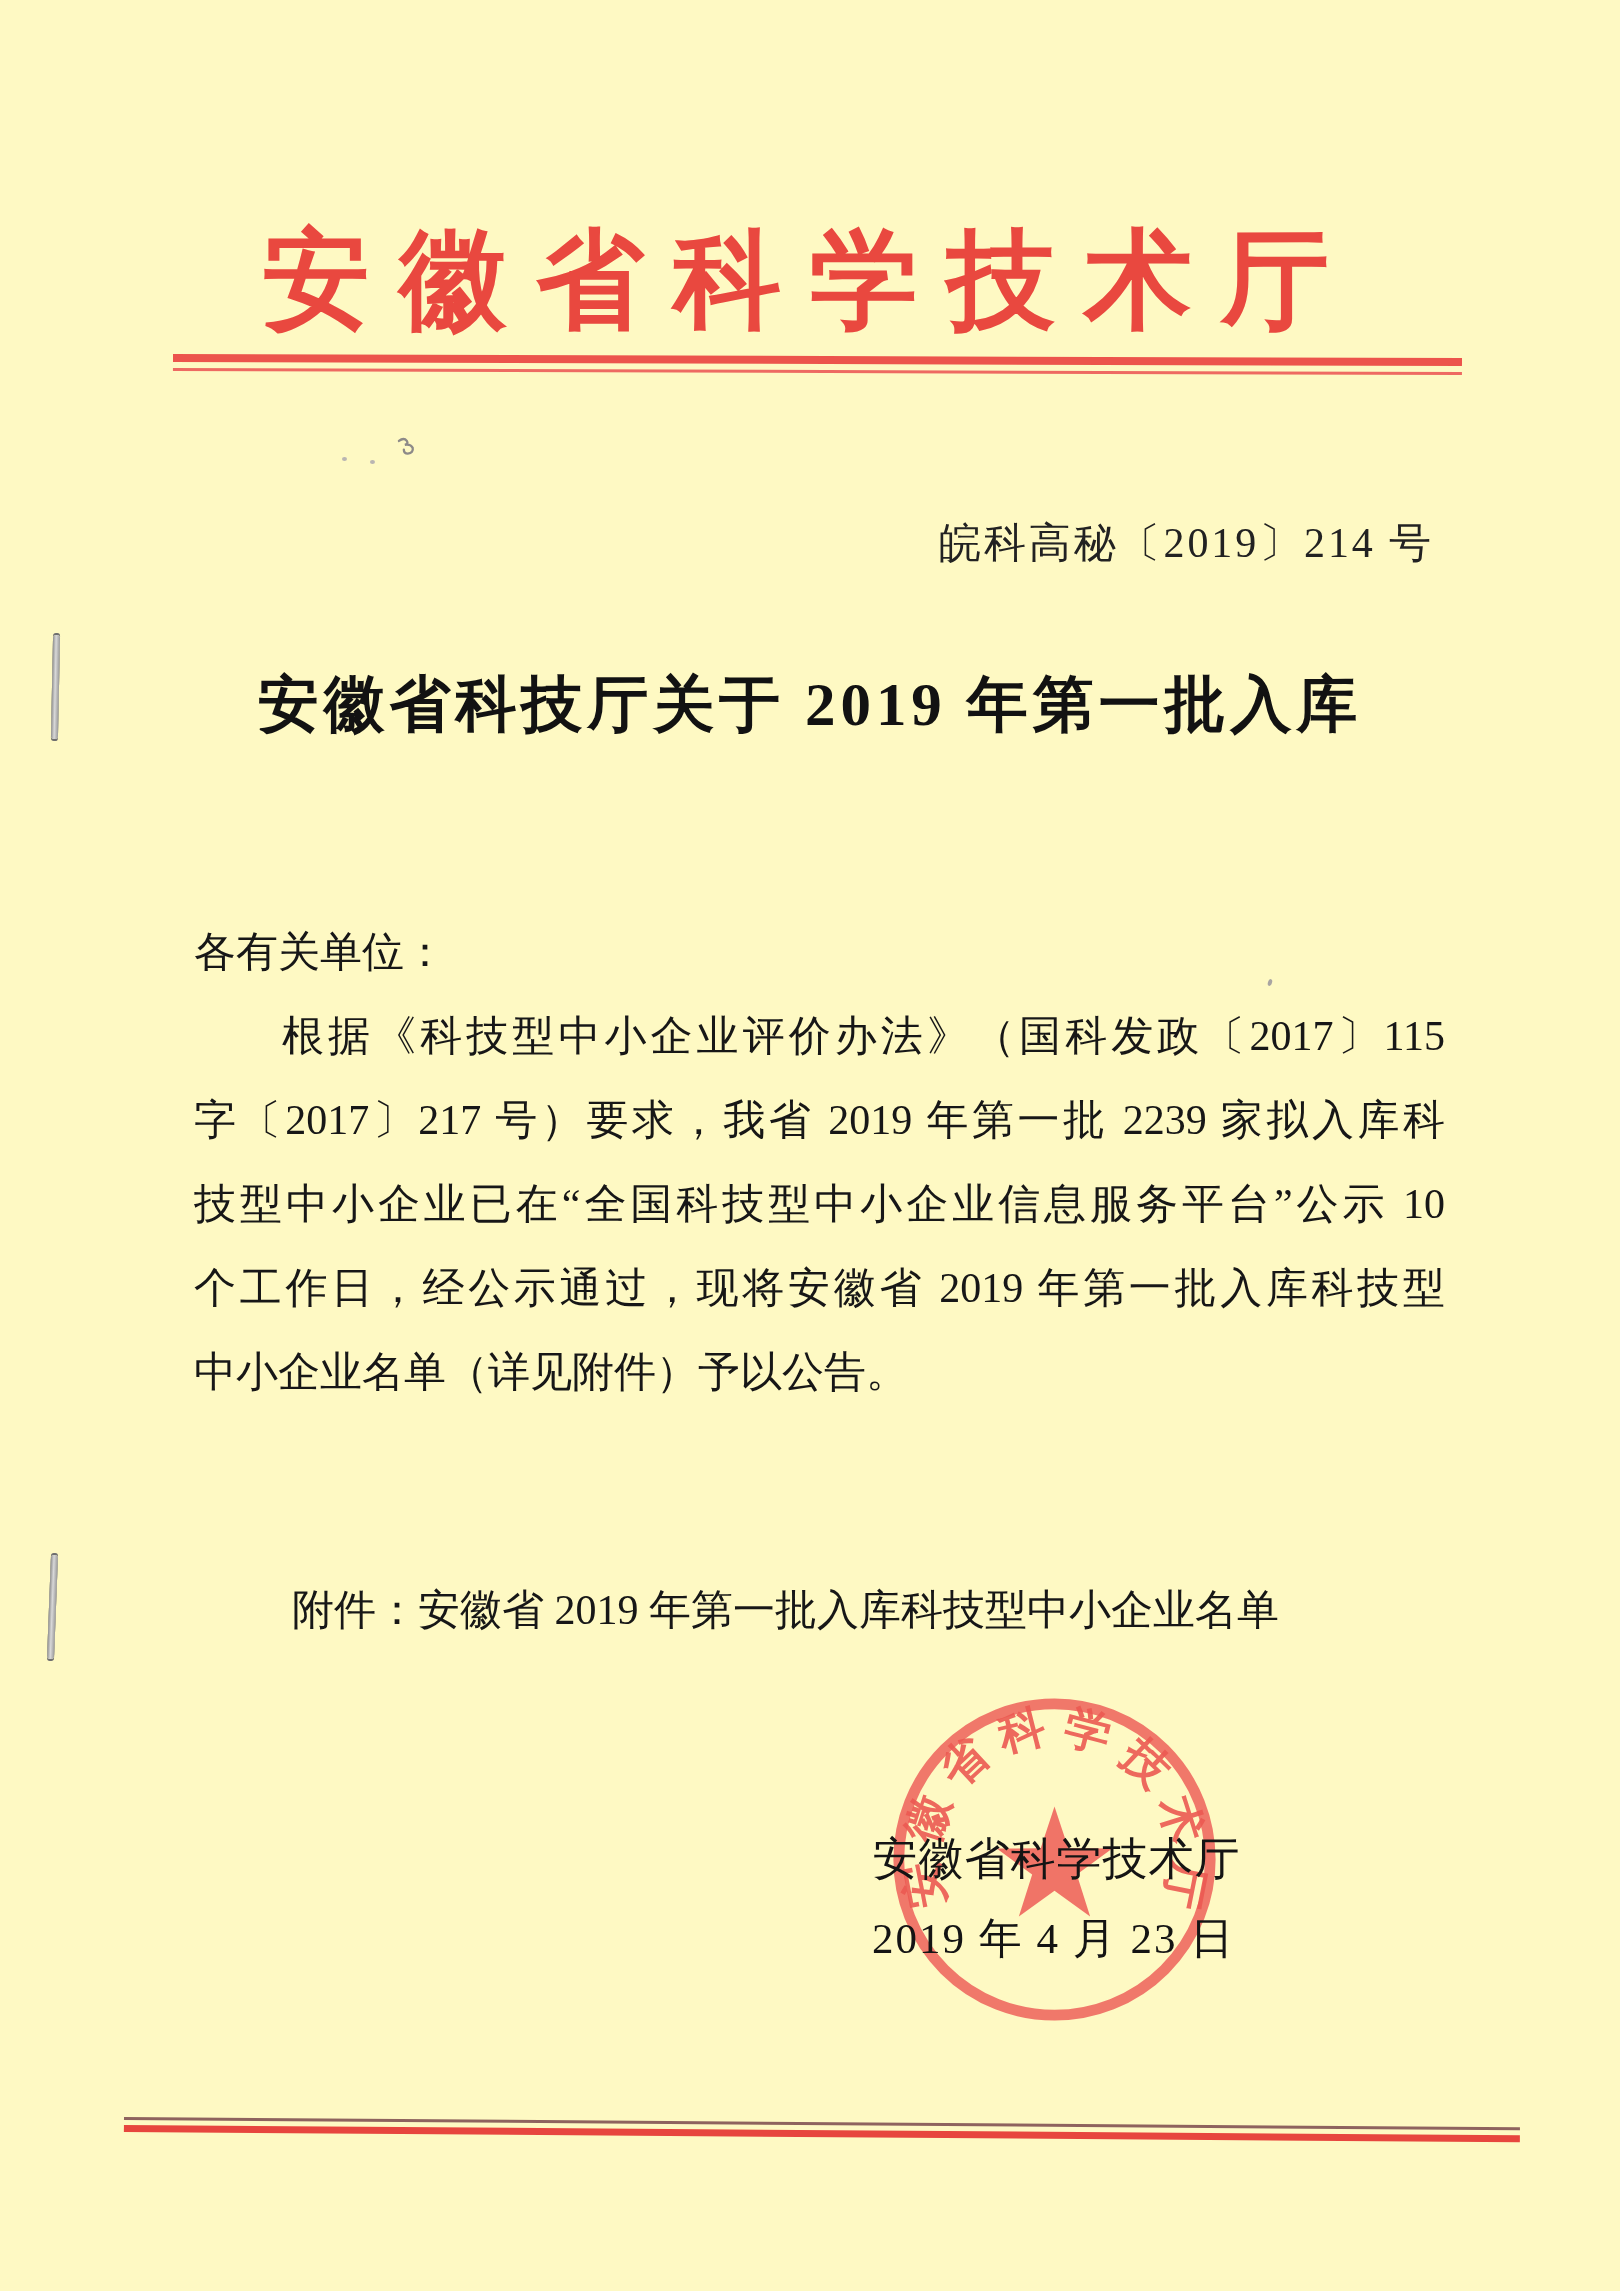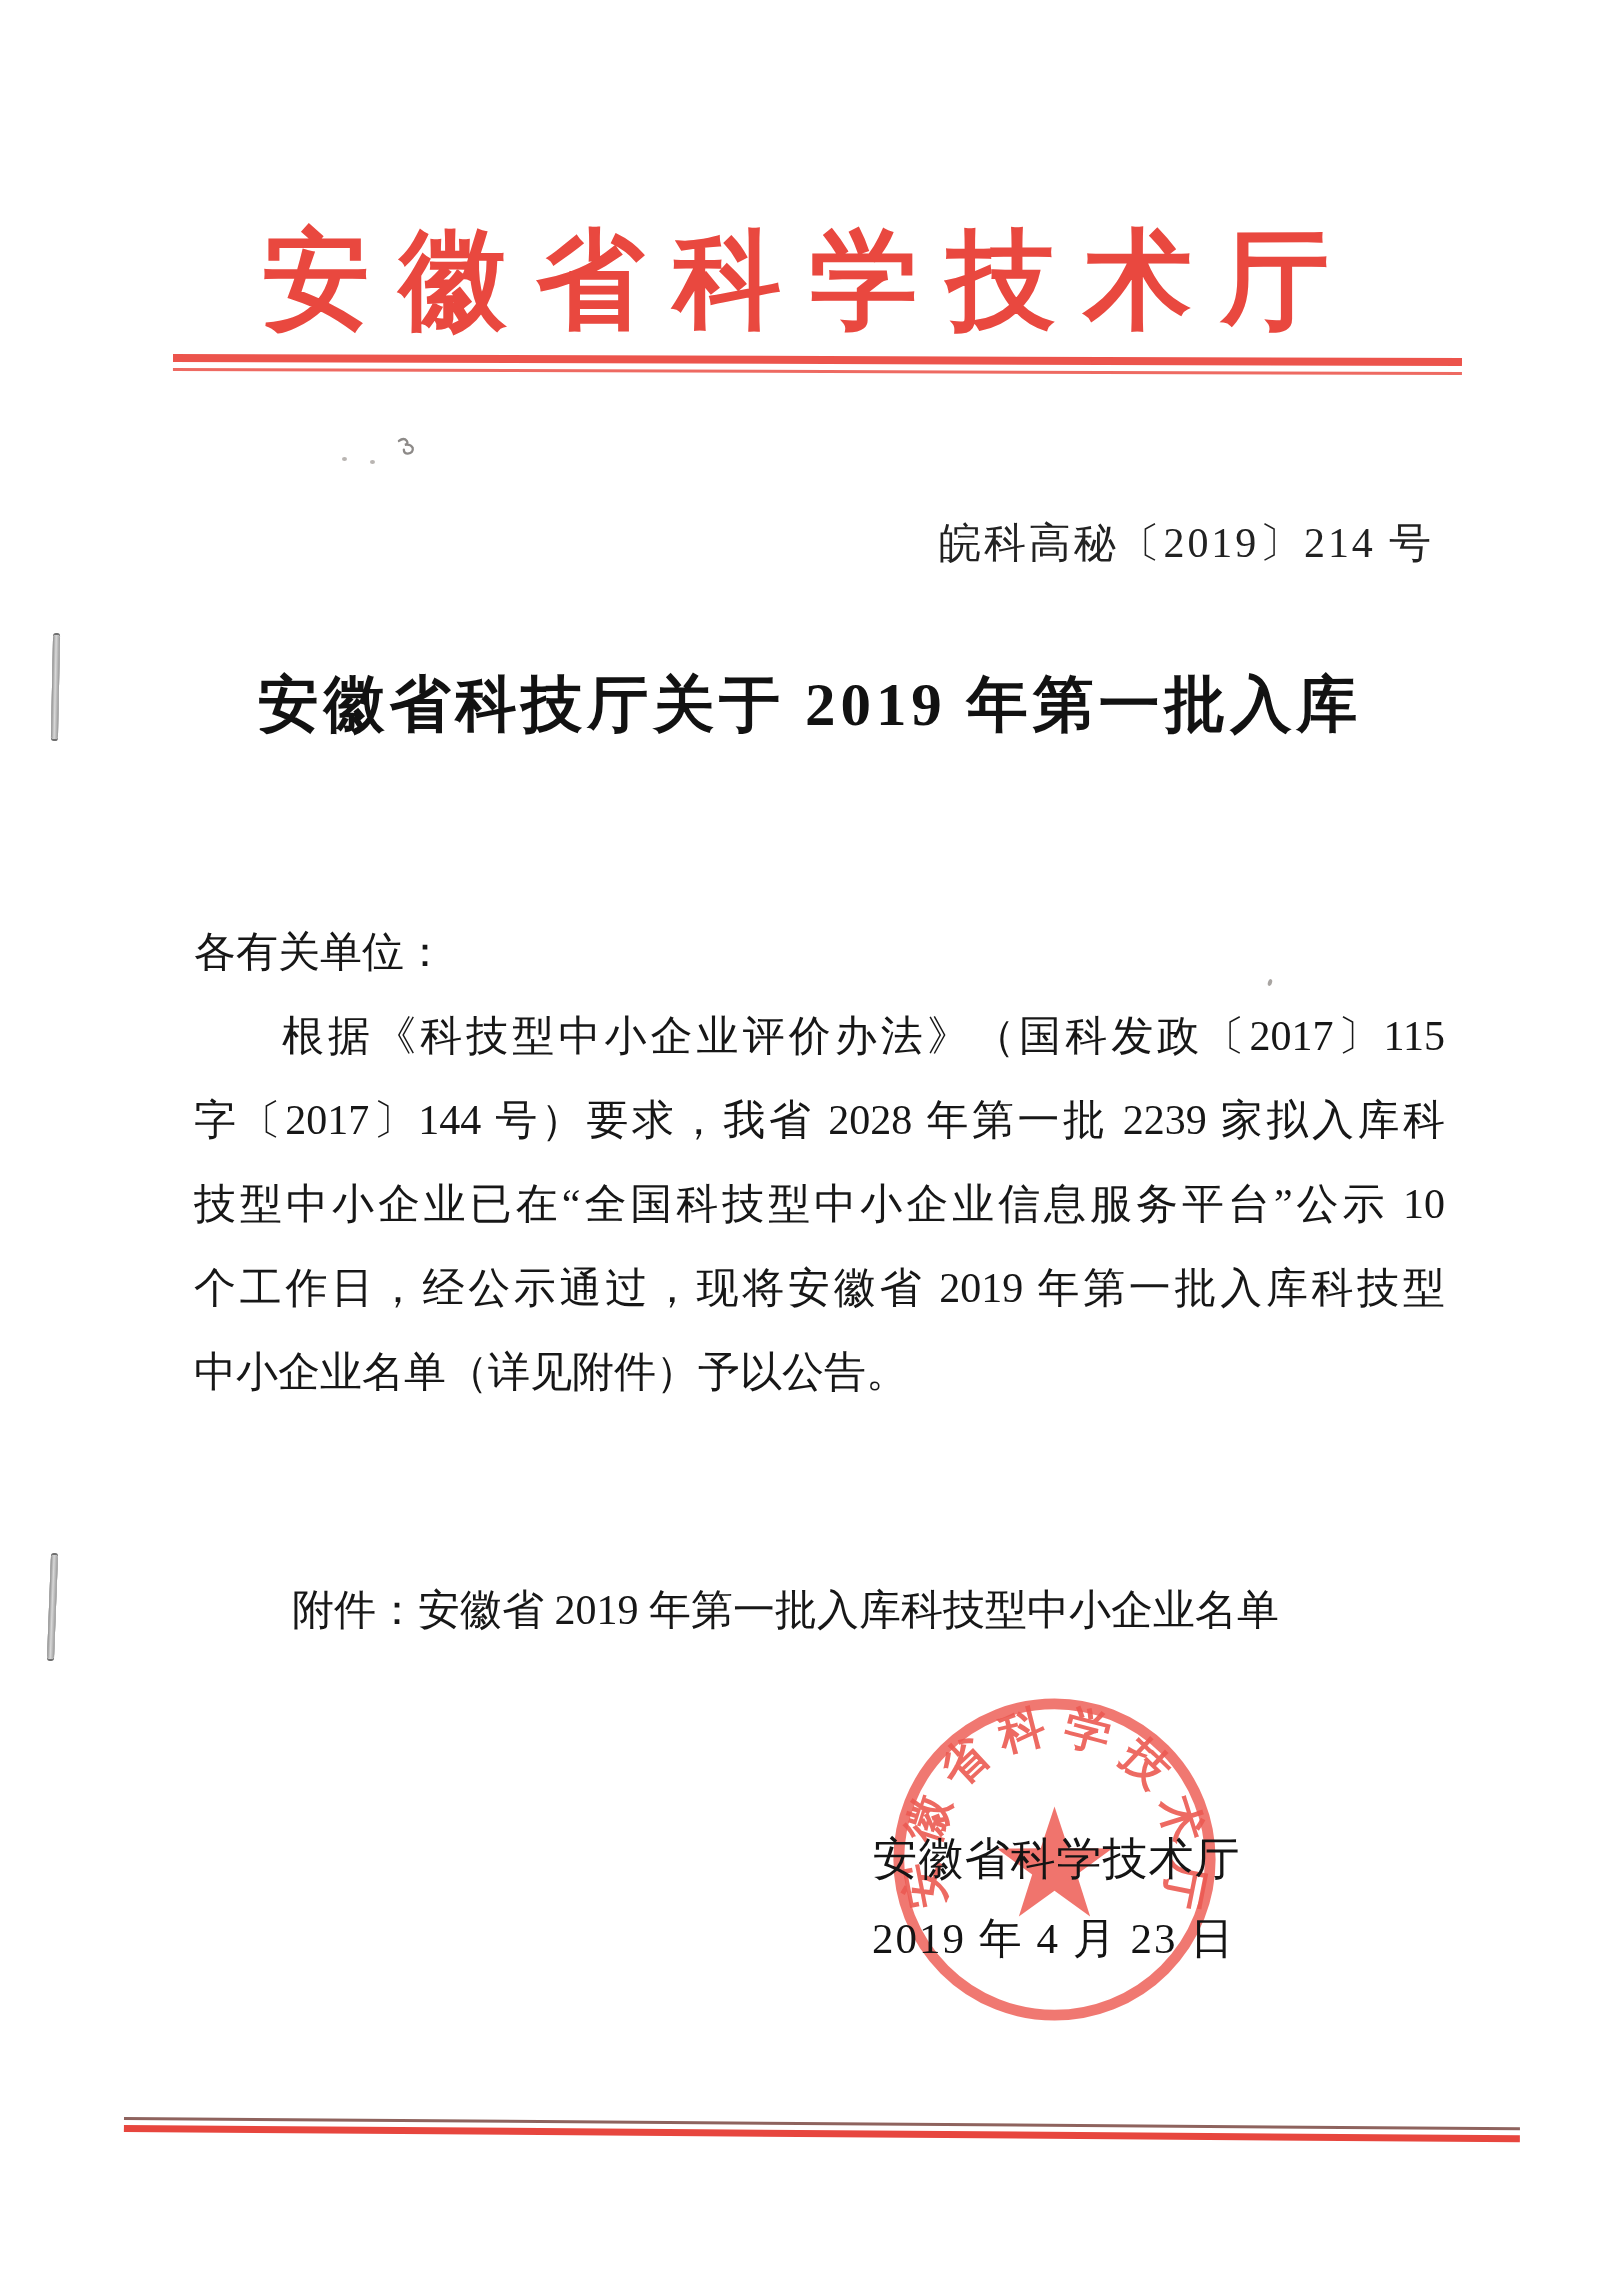--- a/index.html
+++ b/index.html
@@ -1,21 +1,21 @@
 <!DOCTYPE html>
 <html><head>
 <meta charset="utf-8">
 <style>
   html, body { margin: 0; padding: 0; background: #9a9a9a; }
   .page {
     position: relative;
     width: 1620px;
     height: 2292px;
     margin: 0 auto;
-    background: #ffffff;
+    background: #fef9c3;
     overflow: hidden;
     font-family: "Liberation Serif", "DejaVu Serif", serif;
     color: #1c1c1c;
   }
 
   
   .letterhead-title {
     position: absolute;
     top: 220px;
     left: 0;
@@ -184,21 +184,21 @@
 
   <div class="doc-number">皖科高秘〔2019〕214 号</div>
 
   <h1 class="doc-title">
     <span>安徽省科技厅关于 2019 年第一批入库</span><br>
   </h1>
 
   <div class="body-block">
     <div class="body-line">各有关单位：</div>
     <div class="body-line justify indent">根据《科技型中小企业评价办法》（国科发政〔2017〕115</div>
-    <div class="body-line justify">字〔2017〕144 号）要求，我省 2028 年第一批 2239 家拟入库科</div>
+    <div class="body-line justify">字〔2017〕217 号）要求，我省 2019 年第一批 2239 家拟入库科</div>
     <div class="body-line justify">技型中小企业已在“全国科技型中小企业信息服务平台”公示 10</div>
     <div class="body-line justify">个工作日，经公示通过，现将安徽省 2019 年第一批入库科技型</div>
     <div class="body-line">中小企业名单（详见附件）予以公告。</div>
   </div>
 
   <div class="attachment-line">附件：安徽省 2019 年第一批入库科技型中小企业名单</div>
 
   <svg class="seal" width="333" height="333" viewBox="0 0 340 340">
     <circle cx="170" cy="170" r="159" fill="none" stroke="#ee655d" stroke-width="11" opacity="0.88"></circle>
     <path id="sealArc" d="M 61.2 220.7 A 120 120 0 1 1 278.8 220.7" fill="none"></path>

